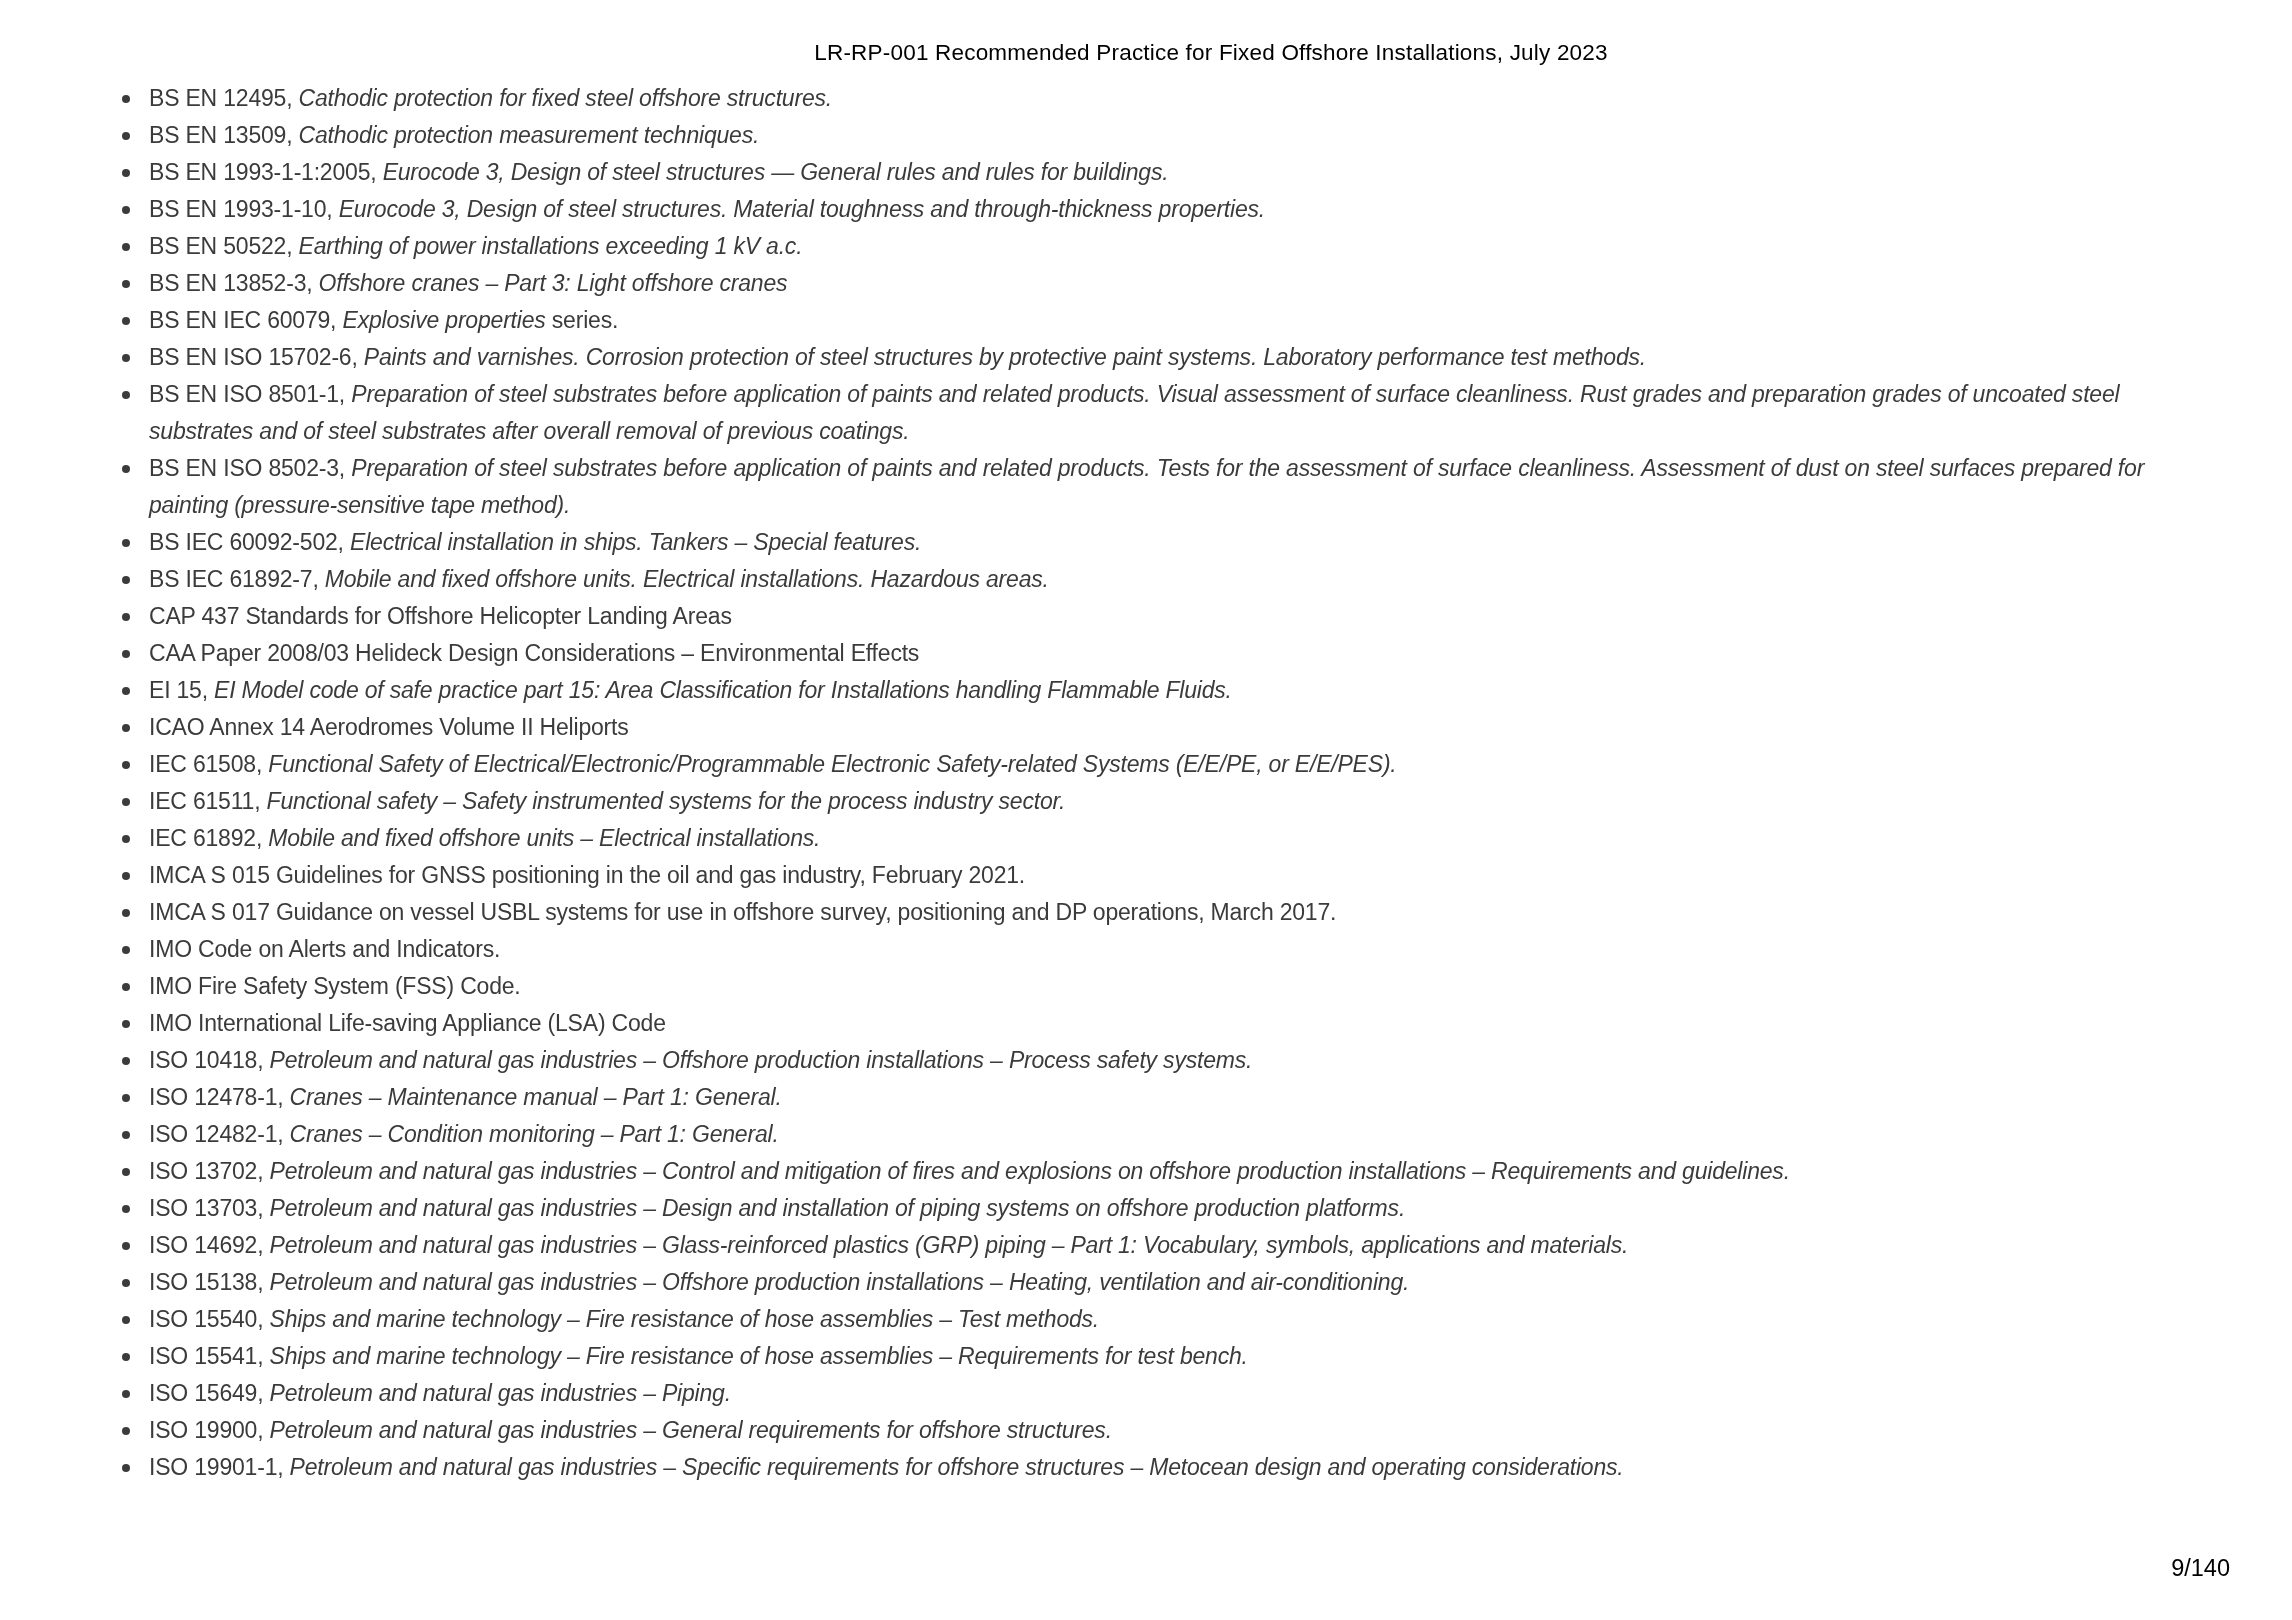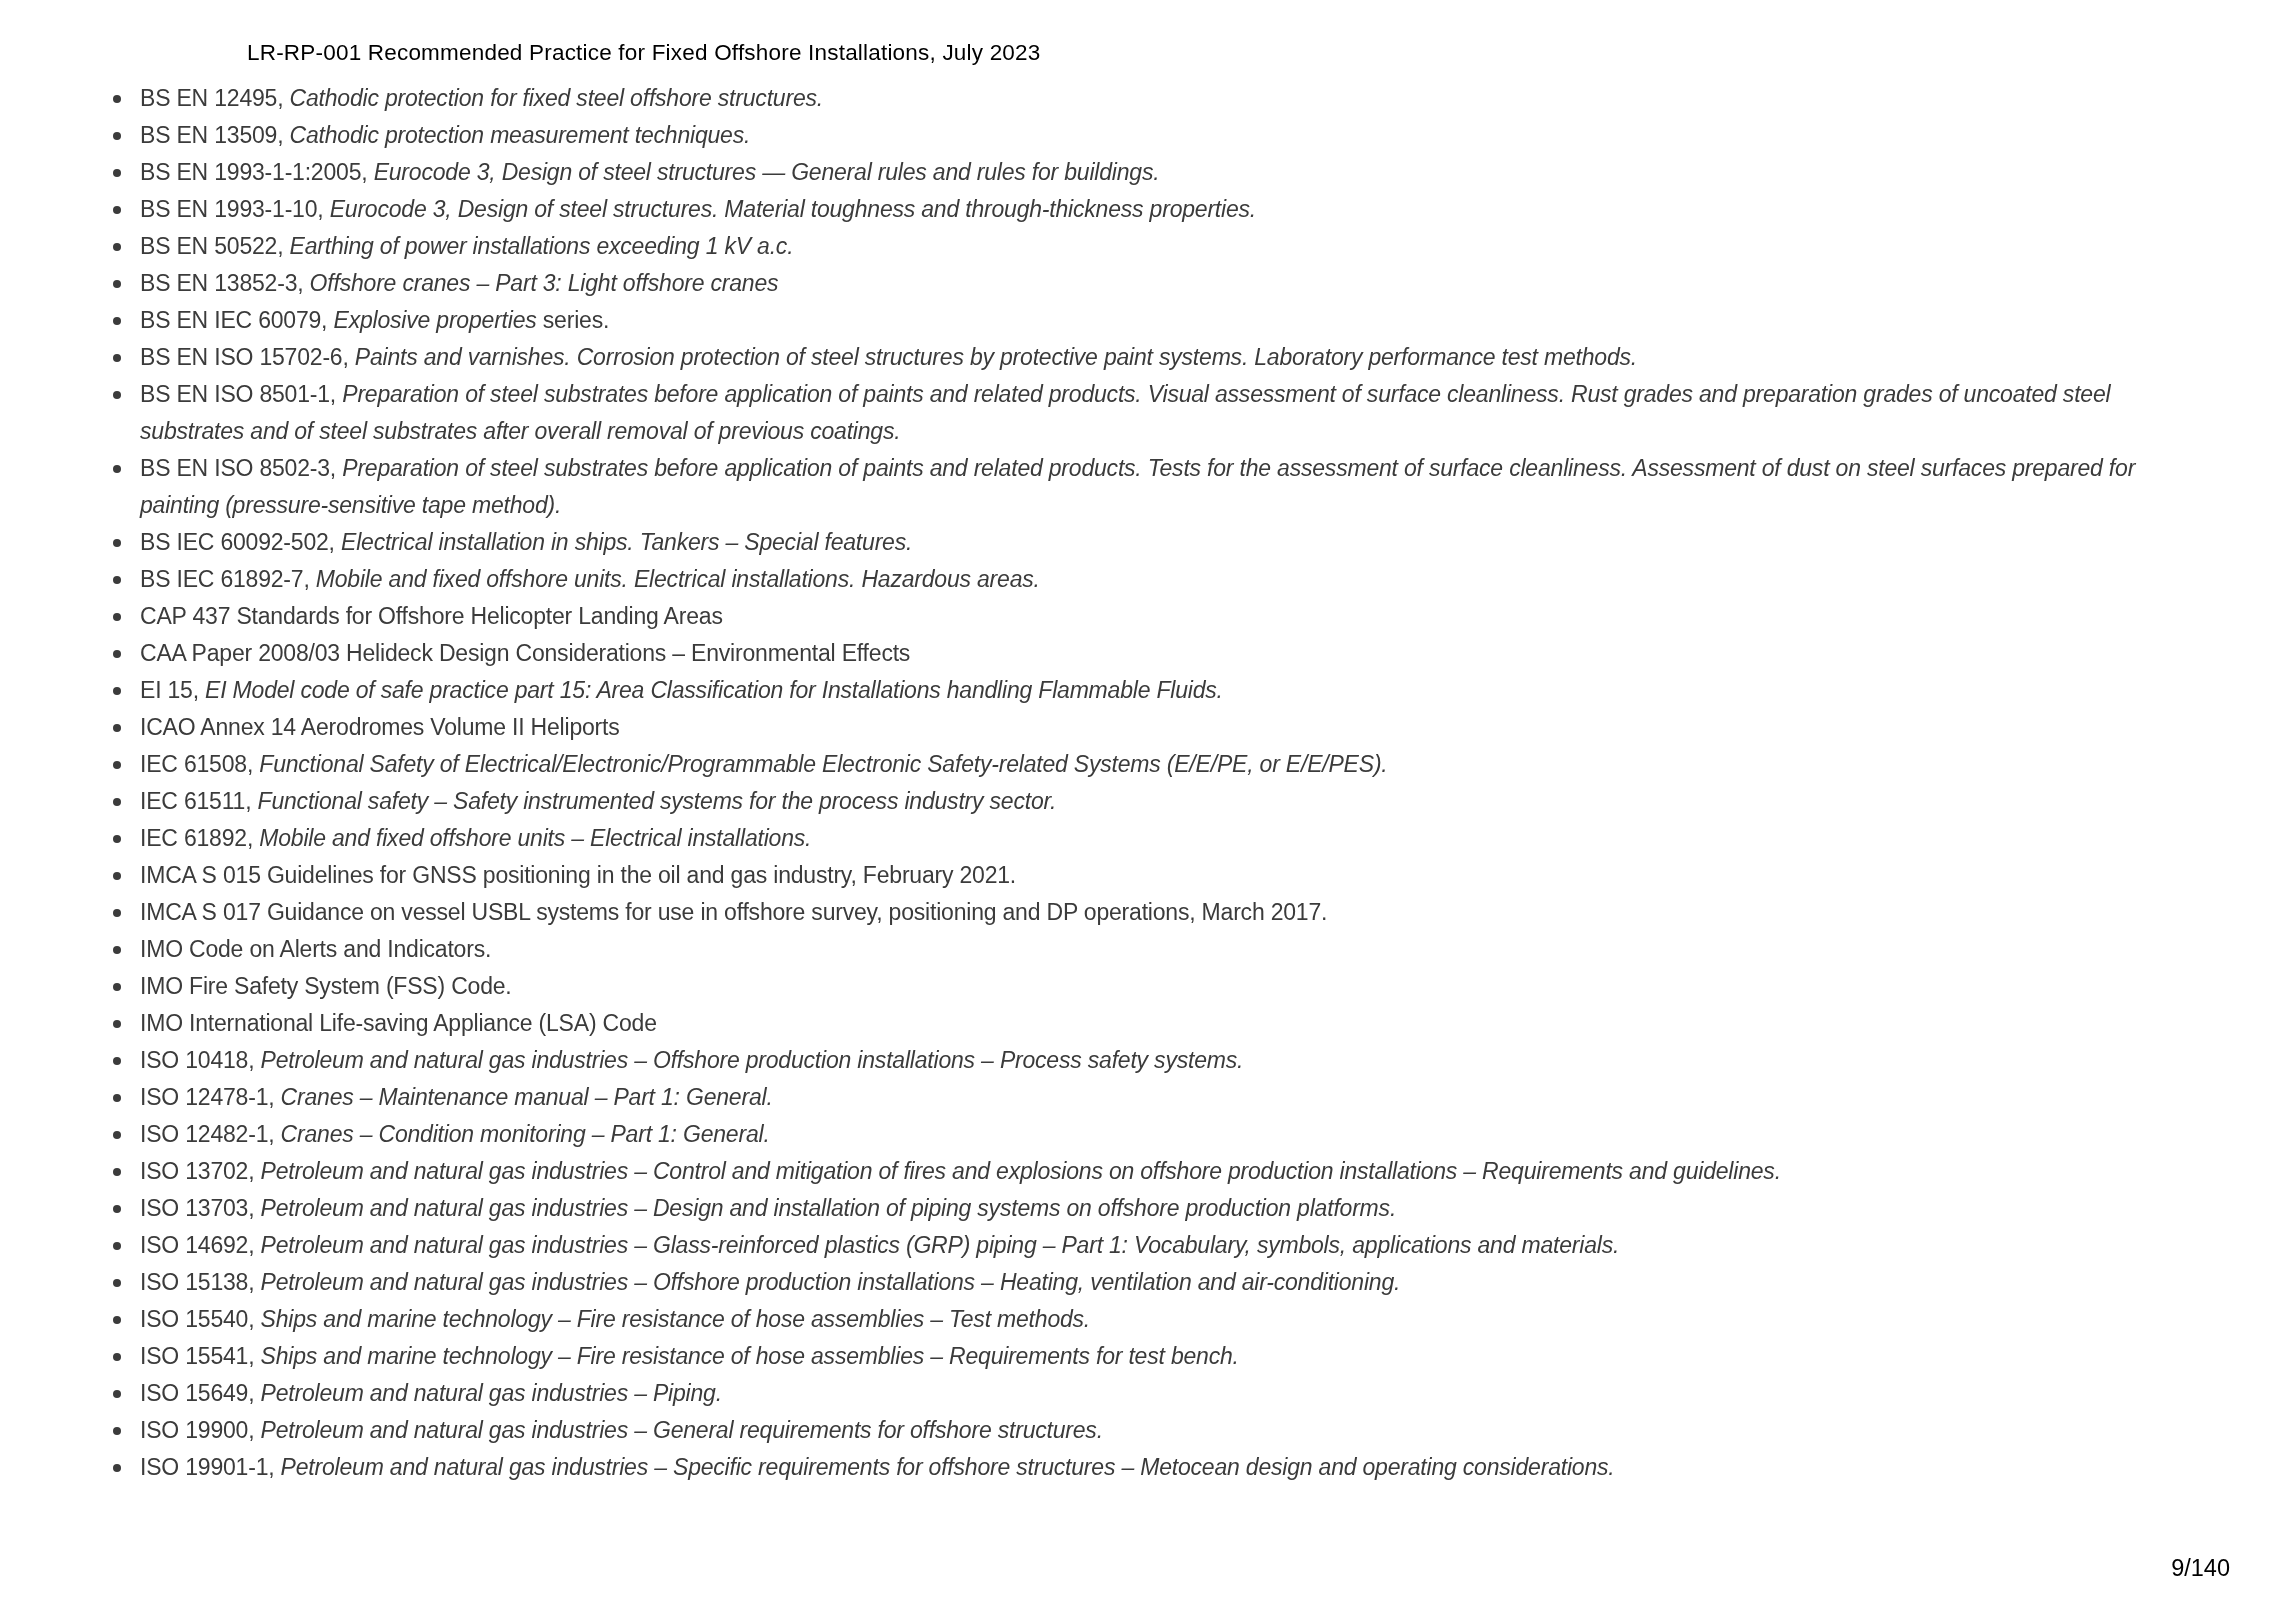--- a/index.html
+++ b/index.html
@@ -11,30 +11,30 @@
     overflow: hidden;
     font-family: "Liberation Sans", sans-serif;
   }
   .header {
     position: absolute;
     top: 40px;
     left: 0;
     width: 2175px;
     box-sizing: border-box;
     padding-left: 247px;           
-    text-align: left;
+    text-align: center;
     font-size: 22.5px;
     letter-spacing: 0.2px;
     color: #000000;
     white-space: nowrap;
   }
   ul.references {
     position: absolute;
     top: 80px;
-    left: 140px;
+    left: 149px;
     width: 2080px;
     margin: 0;
     padding: 0;
     list-style: none;
   }
   .ref-item {
     position: relative;
     font-size: 23px;
     line-height: 37px;
     letter-spacing: -0.2px;

